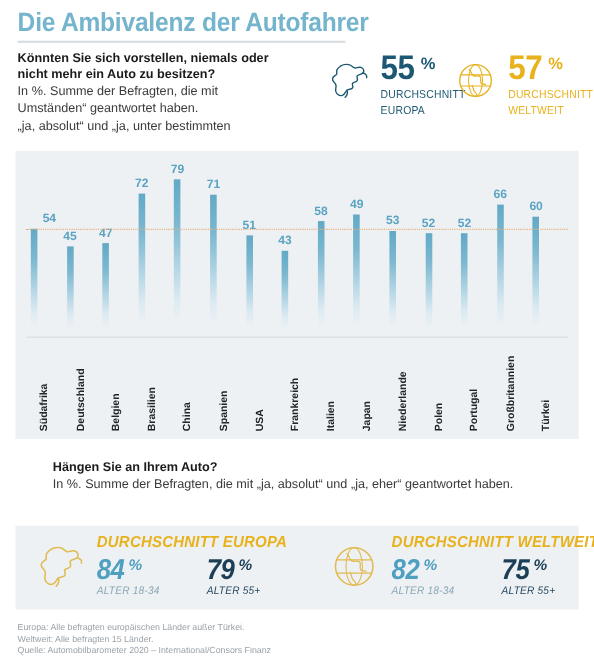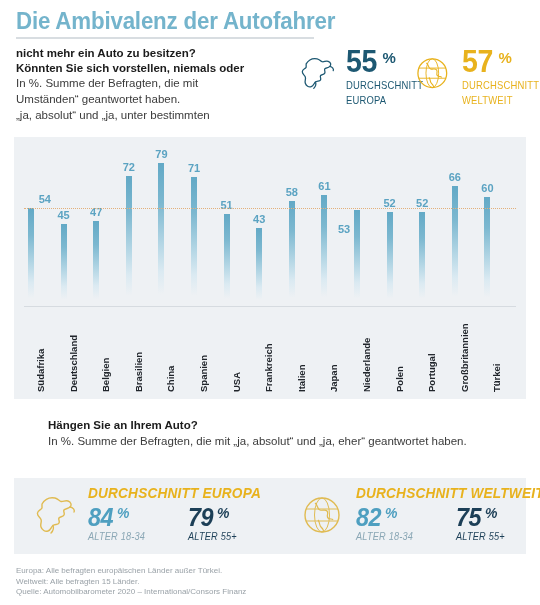--- a/index.html
+++ b/index.html
@@ -121,22 +121,22 @@
 </style>
 </head>
 <body>
 
 <div class="page">
 
   <div class="title">Die Ambivalenz der Autofahrer</div>
   <div class="title-rule"></div>
 
   <div class="q1">
+    <div class="q-strong">Könnten Sie sich vorstellen, niemals oder</div>
     <div class="q-strong">nicht mehr ein Auto zu besitzen?</div>
-    <div class="q-strong">Könnten Sie sich vorstellen, niemals oder</div>
     <div class="q-plain">In %. Summe der Befragten, die mit</div>
     <div class="q-plain">Umständen“ geantwortet haben.</div>
     <div class="q-plain">„ja, absolut“ und „ja, unter bestimmten</div>
   </div>
 
   <div class="stat stat-eu">
     <div class="ico">
       <svg viewBox="0 0 52 52" width="44" height="44">
         <path d="M12,14 C15,9 20,7 25,8 C28,8.6 29,11 31,11.5 C33.5,12 35,10 38,11
                  C41,12 42,15 40,17 C38,19 35,18.5 34,20 C33,21.5 35,23 34,25
@@ -196,24 +196,24 @@
         <div class="bar" style="left: 209.6px; top: 76.6px; height: 92.4px; width: 6px;"></div>
         <div class="bar-val" style="left: 192.6px; top: 61.6px;">51</div>
         <div class="bar-lbl" style="left: 216.6px; top: 255px;">USA</div>
         <div class="bar" style="left: 242.2px; top: 91.0941px; height: 77.9059px; width: 6px;"></div>
         <div class="bar-val" style="left: 225.2px; top: 76.0941px;">43</div>
         <div class="bar-lbl" style="left: 249.2px; top: 255px;">Frankreich</div>
         <div class="bar" style="left: 274.8px; top: 63.9176px; height: 105.082px; width: 6px;"></div>
         <div class="bar-val" style="left: 257.8px; top: 48.9176px;">58</div>
         <div class="bar-lbl" style="left: 281.8px; top: 255px;">Italien</div>
         <div class="bar" style="left: 307.4px; top: 58.4824px; height: 110.518px; width: 6px;"></div>
-        <div class="bar-val" style="left: 290.4px; top: 43.4824px;">61</div>
+        <div class="bar-val" style="left: 290.4px; top: 43.4824px;">49</div>
         <div class="bar-lbl" style="left: 314.4px; top: 255px;">Japan</div>
         <div class="bar" style="left: 340px; top: 72.9765px; height: 96.0235px; width: 6px;"></div>
-        <div class="bar-val" style="left: 310px; top: 57.9765px; margin-top: 28px;">53</div>
+        <div class="bar-val" style="left: 323px; top: 57.9765px;">53</div>
         <div class="bar-lbl" style="left: 347px; top: 255px;">Niederlande</div>
         <div class="bar" style="left: 372.6px; top: 74.7882px; height: 94.2118px; width: 6px;"></div>
         <div class="bar-val" style="left: 355.6px; top: 59.7882px;">52</div>
         <div class="bar-lbl" style="left: 379.6px; top: 255px;">Polen</div>
         <div class="bar" style="left: 405.2px; top: 74.7882px; height: 94.2118px; width: 6px;"></div>
         <div class="bar-val" style="left: 388.2px; top: 59.7882px;">52</div>
         <div class="bar-lbl" style="left: 412.2px; top: 255px;">Portugal</div>
         <div class="bar" style="left: 437.8px; top: 49.4235px; height: 119.576px; width: 6px;"></div>
         <div class="bar-val" style="left: 420.8px; top: 34.4235px;">66</div>
         <div class="bar-lbl" style="left: 444.8px; top: 255px;">Großbritannien</div>

